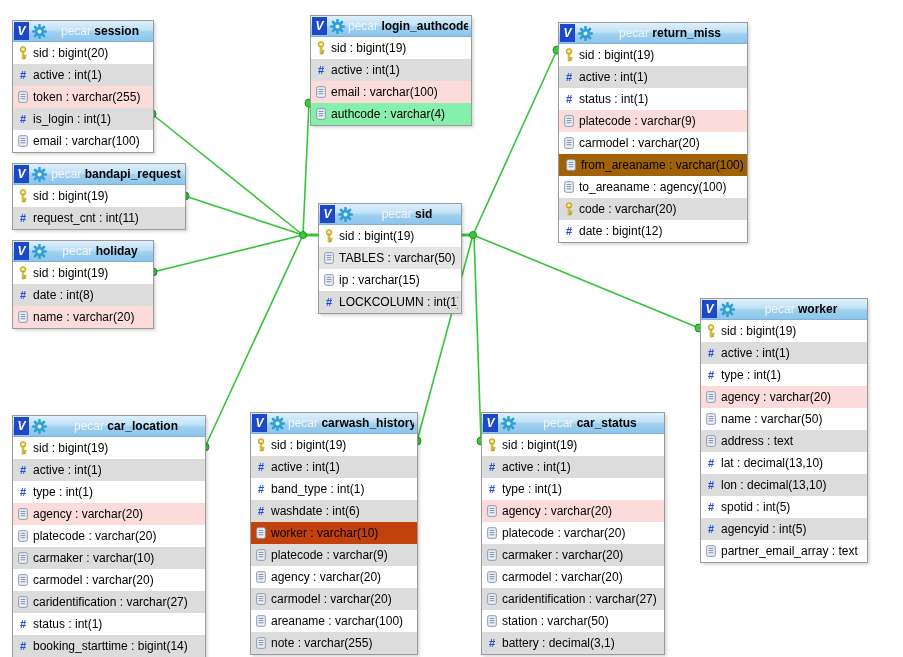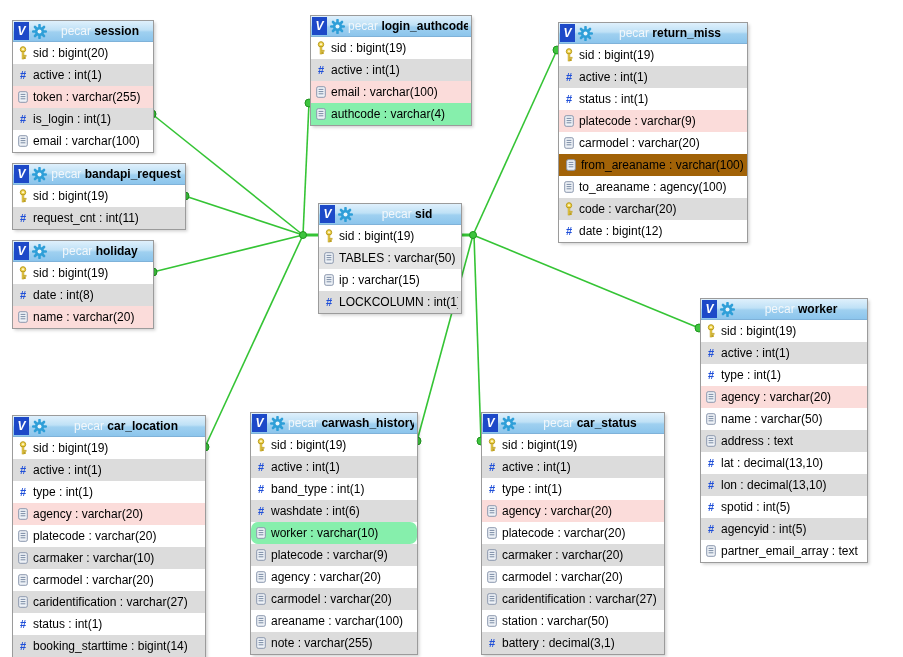--- a/index.html
+++ b/index.html
@@ -539,21 +539,21 @@
         <span class="lbl">active : int(1)</span>
       </div>
       <div class="trow" style="background: rgb(255, 255, 255);">
         <span class="icn num-glyph">#</span>
         <span class="lbl">band_type : int(1)</span>
       </div>
       <div class="trow" style="background: rgb(220, 220, 220);">
         <span class="icn num-glyph">#</span>
         <span class="lbl">washdate : int(6)</span>
       </div>
-      <div class="trow" style="background: #86efac; border-radius: 7px;">
+      <div class="trow" style="background: #c2410c;">
         <svg class="icn" width="10" height="12" viewBox="0 0 10 12">
           <rect x="0.7" y="0.7" width="8.6" height="10.6" rx="1.5" fill="#eef2f7" stroke="#8a97ad" stroke-width="1"></rect>
           <line x1="2.6" y1="3.4" x2="7.4" y2="3.4" stroke="#6d7f9b" stroke-width="0.9"></line>
           <line x1="2.6" y1="5.6" x2="7.4" y2="5.6" stroke="#6d7f9b" stroke-width="0.9"></line>
           <line x1="2.6" y1="7.8" x2="7.4" y2="7.8" stroke="#6d7f9b" stroke-width="0.9"></line>
         </svg>
         <span class="lbl">worker : varchar(10)</span>
       </div>
       <div class="trow" style="background: rgb(220, 220, 220);">
         <svg class="icn" width="10" height="12" viewBox="0 0 10 12">

